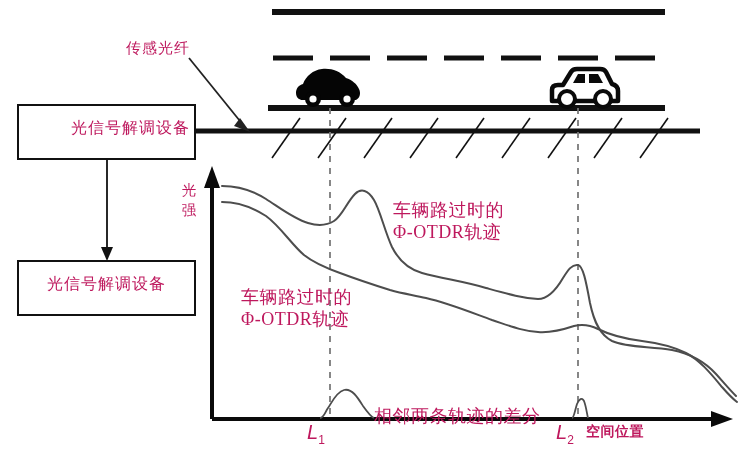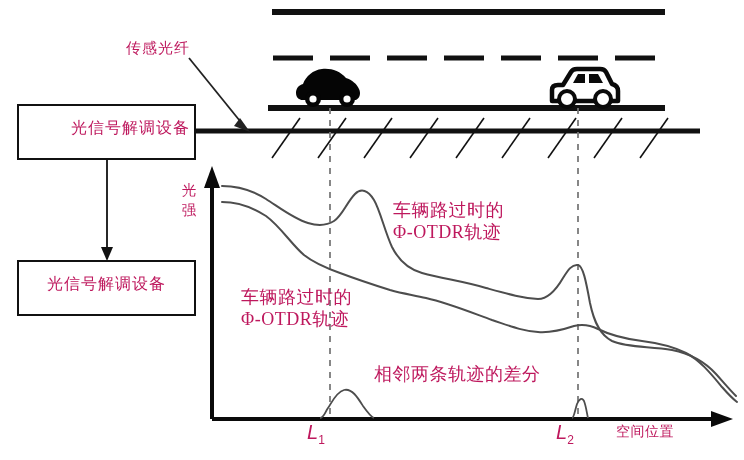--- a/index.html
+++ b/index.html
@@ -216,21 +216,21 @@
 
   <div class="lbl vert-lbl" style="left:181px; top:183px;">光</div>
   <div class="lbl vert-lbl" style="left:181px; top:203px;">强</div>
 
   <div class="lbl anno" style="left:393px; top:200px;">车辆路过时的</div>
   <div class="lbl anno" style="left:393px; top:222px;">Φ-OTDR轨迹</div>
 
   <div class="lbl anno" style="left:241px; top:287px;">车辆路过时的</div>
   <div class="lbl anno" style="left:241px; top:309px;">Φ-OTDR轨迹</div>
 
-  <div class="lbl anno" style="left:374px; top:364px;">相邻两条轨迹的差分</div>
+  <div class="lbl anno" style="left:374px; top:406px;">相邻两条轨迹的差分</div>
 
   <div class="lbl tick-lbl" style="left:307px; top:421px;"><span>L</span><sub>1</sub></div>
 
   <div class="lbl tick-lbl" style="left:556px; top:421px;"><span>L</span><sub>2</sub></div>
 
-  <div class="lbl axis-lbl" style="left:616px; top:424px;">空间位置</div>
+  <div class="lbl axis-lbl" style="left:586px; top:424px;font-weight:bold;">空间位置</div>
 
 </div>
 
 </body></html>

